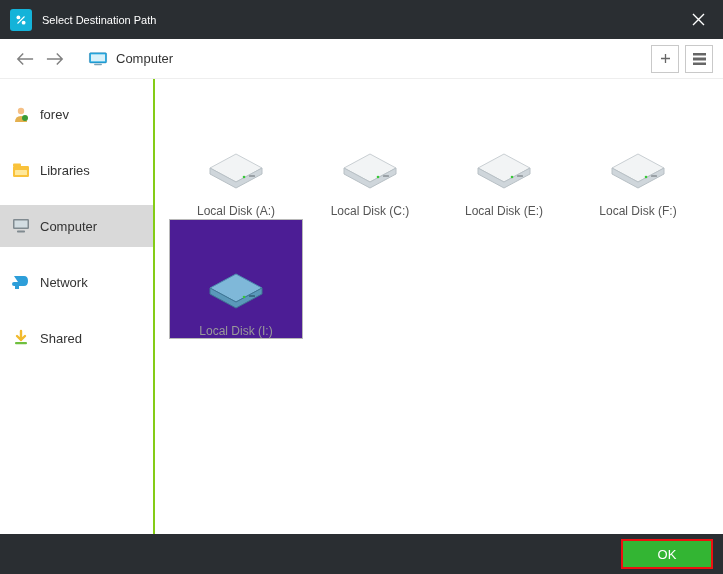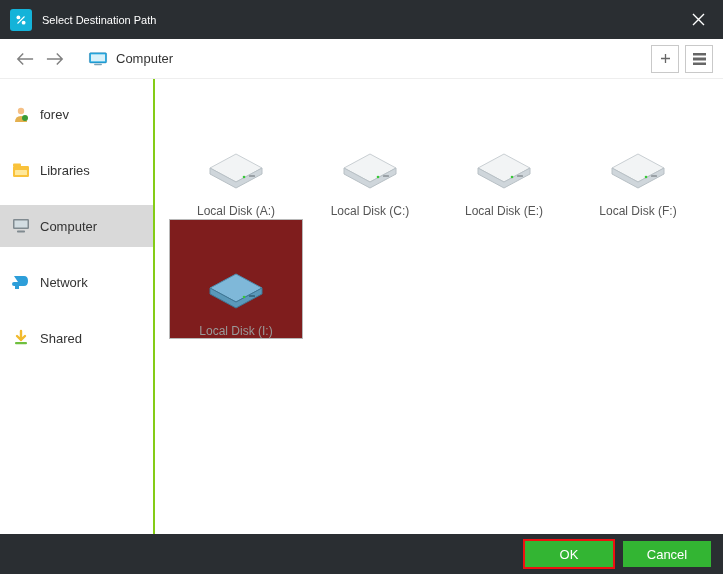--- a/index.html
+++ b/index.html
@@ -24,21 +24,21 @@
 
 .content { display: flex; height: 455px; }
 .sidebar { width: 155px; border-right: 2px solid #84cc16; padding-top: 14px; }
 .sidebar .item { height: 42px; display: flex; align-items: center; padding: 0 12px; font-size: 13px; color: #333; cursor: pointer; margin-bottom: 14px; }
 .sidebar .item.selected { background: #d9d9d9; }
 .sidebar .item .icon { width: 18px; height: 18px; margin-right: 10px; flex-shrink: 0; }
 .sidebar .item .icon svg { display: block; }
 
 .files { flex: 1; padding: 20px 14px; display: flex; flex-wrap: wrap; align-content: flex-start; gap: 0; }
 .disk { width: 134px; height: 120px; display: flex; flex-direction: column; align-items: center; justify-content: flex-end; cursor: pointer; border: 1px solid transparent; padding-top:6px;}
-.disk.selected { background: #7f1d1d; border: 1px solid #b8b8b8; }
+.disk.selected { background: #4c1d95; border: 1px solid #b8b8b8; }
 .disk .disk-icon { width: 64px; height: 46px; margin-top:8px; margin-bottom: 14px; }
 .disk .label { font-size: 12px; color: #555; text-align:center; }
 .disk.selected .label { color: #999; }
 
 .footer { background: #2a2e32; height: 40px; display: flex; align-items: center; justify-content: flex-end; padding: 0 12px; gap: 10px; }
 .footer .btn { min-width: 88px; height: 26px; background: #33b533; color: #fff; border: none; font-size: 13px; cursor: pointer; }
 .footer .btn.highlight { outline: 2px solid #e11; outline-offset: 0px; }
 </style>
 </head>
 <body>
@@ -189,14 +189,13 @@
           <circle cx="40" cy="33" r="1.3" fill="#37c837"></circle>
           <rect x="45" y="31" width="6" height="2" rx="0.6" fill="#3c6d87"></rect>
         </svg>
       <span class="label">Local Disk (I:)</span>
     </div>
   </div>
 </div>
 
 <div class="footer">
   <button class="btn highlight">OK</button>
-  <button class="btn">Cancel</button>
 </div>
 
 </body></html>

